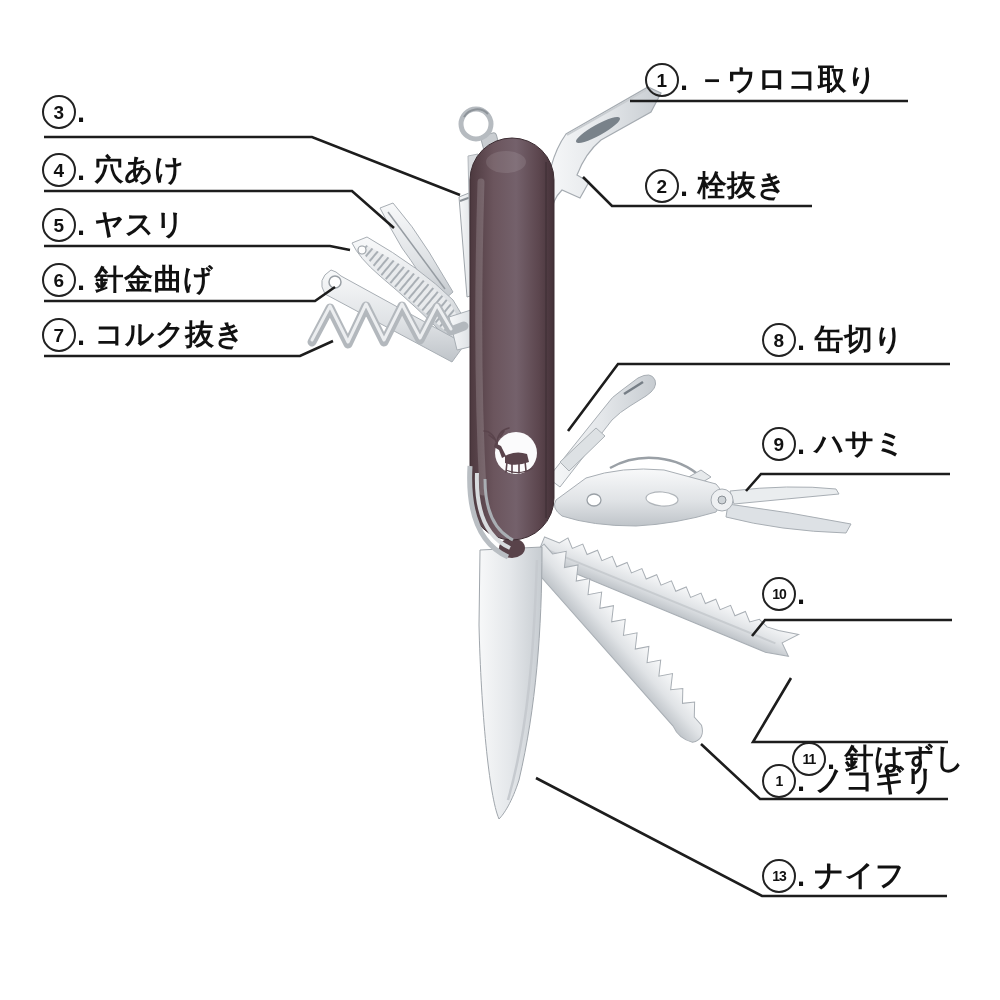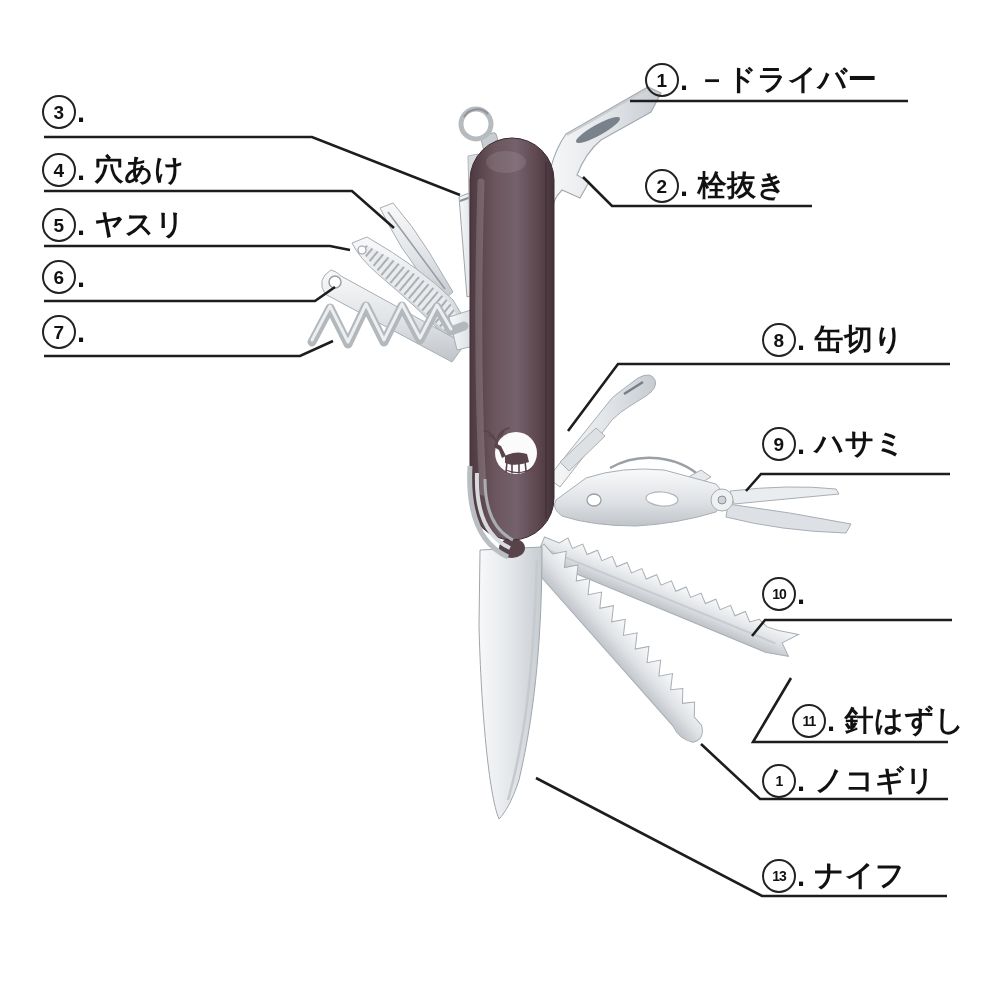--- a/index.html
+++ b/index.html
@@ -166,21 +166,21 @@
       <polyline points="752,636 765,620 952,620"></polyline>
       <polyline points="791,678 753,742 948,742"></polyline>
       <polyline points="701,744 760,799 948,799"></polyline>
       <polyline points="536,778 762,896 947,896"></polyline>
     </g>
   </svg>
 
   <div class="label" style="left:645px;top:60px">
       <span class="num">1</span>
       <span class="sep">.</span>
-      <span class="nm">－ドライバー</span>
+      <span class="nm">－ウロコ取り</span>
     </div>
   <div class="label" style="left:645px;top:166px">
       <span class="num">2</span>
       <span class="sep">.</span>
       <span class="nm">栓抜き</span>
     </div>
   <div class="label" style="left:42px;top:95px">
       <span class="num">3</span>
       <span class="sep">.</span>
     </div>
@@ -190,40 +190,42 @@
       <span class="nm">穴あけ</span>
     </div>
   <div class="label" style="left:42px;top:205px">
       <span class="num">5</span>
       <span class="sep">.</span>
       <span class="nm">ヤスリ</span>
     </div>
   <div class="label" style="left:42px;top:260px">
       <span class="num">6</span>
       <span class="sep">.</span>
+      <span class="nm">針金曲げ</span>
     </div>
   <div class="label" style="left:42px;top:315px">
       <span class="num">7</span>
       <span class="sep">.</span>
+      <span class="nm">コルク抜き</span>
     </div>
   <div class="label" style="left:762px;top:320px">
       <span class="num">8</span>
       <span class="sep">.</span>
       <span class="nm">缶切り</span>
     </div>
   <div class="label" style="left:762px;top:424px">
       <span class="num">9</span>
       <span class="sep">.</span>
       <span class="nm">ハサミ</span>
     </div>
   <div class="label" style="left:762px;top:577px">
       <span class="num two">10</span>
       <span class="sep">.</span>
     </div>
-  <div class="label" style="left:792px;top:701px">
+  <div class="label" style="left:792px;top:739px">
       <span class="num two">11</span>
       <span class="sep">.</span>
       <span class="nm">針はずし</span>
     </div>
   <div class="label" style="left:762px;top:761px">
       <span class="num two">1</span>
       <span class="sep">.</span>
       <span class="nm">ノコギリ</span>
     </div>
   <div class="label" style="left:762px;top:856px">

